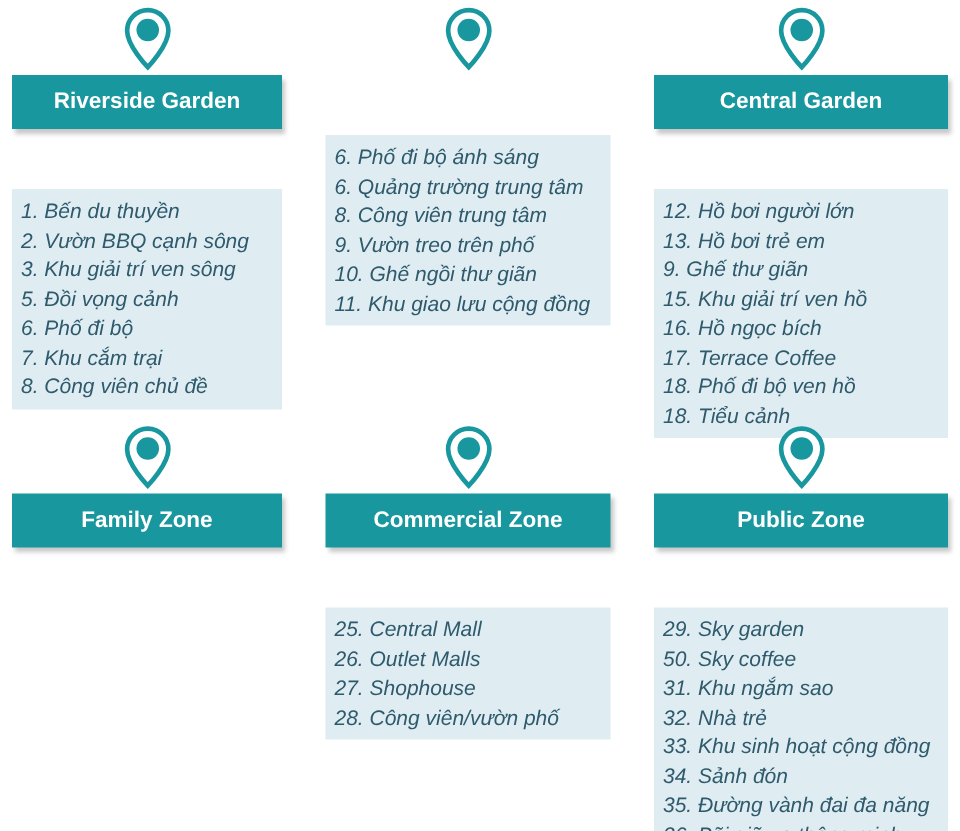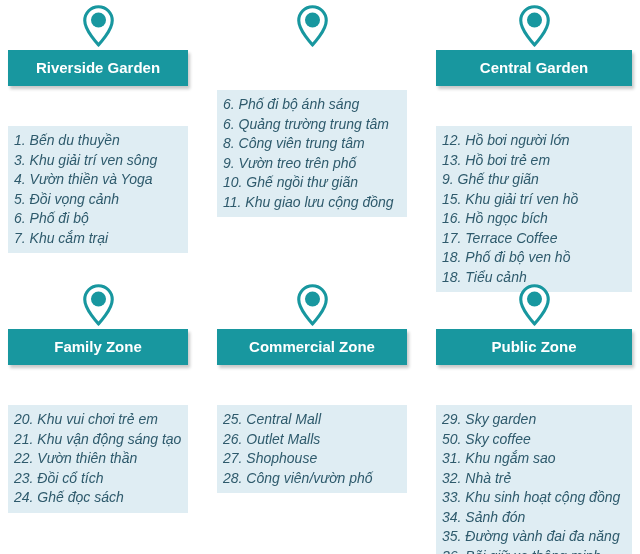--- a/index.html
+++ b/index.html
@@ -67,25 +67,26 @@
   <div class="zone">
     <svg class="pin" width="33" height="44" viewBox="0 0 36 46" aria-hidden="true">
       <path d="M18 2 C9.7 2 3 8.7 3 17 C3 28 18 43.5 18 43.5 C18 43.5 33 28 33 17 C33 8.7 26.3 2 18 2 Z" fill="#ffffff" stroke="currentColor" stroke-width="3.4"></path>
       <circle cx="18" cy="16.5" r="8.2" fill="currentColor"></circle>
     </svg>
     <div class="zone-header">
       <span>Riverside Garden</span>
     </div>
     <ul class="zone-list">
       <li>1. Bến du thuyền</li>
+      <li>2. Vườn BBQ cạnh sông</li>
       <li>3. Khu giải trí ven sông</li>
-      <li>4. Vườn thiền và Yoga</li>
       <li>5. Đồi vọng cảnh</li>
       <li>6. Phố đi bộ</li>
       <li>7. Khu cắm trại</li>
+      <li>8. Công viên chủ đề</li>
     </ul>
   </div>
 
   <div class="zone">
     <svg class="pin" width="33" height="44" viewBox="0 0 36 46" aria-hidden="true">
       <path d="M18 2 C9.7 2 3 8.7 3 17 C3 28 18 43.5 18 43.5 C18 43.5 33 28 33 17 C33 8.7 26.3 2 18 2 Z" fill="#ffffff" stroke="currentColor" stroke-width="3.4"></path>
       <circle cx="18" cy="16.5" r="8.2" fill="currentColor"></circle>
     </svg>
     <ul class="zone-list">
       <li>6. Phố đi bộ ánh sáng</li>
@@ -118,27 +119,20 @@
   </div>
 
   <div class="zone">
     <svg class="pin" width="33" height="44" viewBox="0 0 36 46" aria-hidden="true">
       <path d="M18 2 C9.7 2 3 8.7 3 17 C3 28 18 43.5 18 43.5 C18 43.5 33 28 33 17 C33 8.7 26.3 2 18 2 Z" fill="#ffffff" stroke="currentColor" stroke-width="3.4"></path>
       <circle cx="18" cy="16.5" r="8.2" fill="currentColor"></circle>
     </svg>
     <div class="zone-header">
       <span>Family Zone</span>
     </div>
-    <ul class="zone-list">
-      <li>20. Khu vui chơi trẻ em</li>
-      <li>21. Khu vận động sáng tạo</li>
-      <li>22. Vườn thiên thần</li>
-      <li>23. Đồi cổ tích</li>
-      <li>24. Ghế đọc sách</li>
-    </ul>
   </div>
 
   <div class="zone">
     <svg class="pin" width="33" height="44" viewBox="0 0 36 46" aria-hidden="true">
       <path d="M18 2 C9.7 2 3 8.7 3 17 C3 28 18 43.5 18 43.5 C18 43.5 33 28 33 17 C33 8.7 26.3 2 18 2 Z" fill="#ffffff" stroke="currentColor" stroke-width="3.4"></path>
       <circle cx="18" cy="16.5" r="8.2" fill="currentColor"></circle>
     </svg>
     <div class="zone-header">
       <span>Commercial Zone</span>
     </div>

